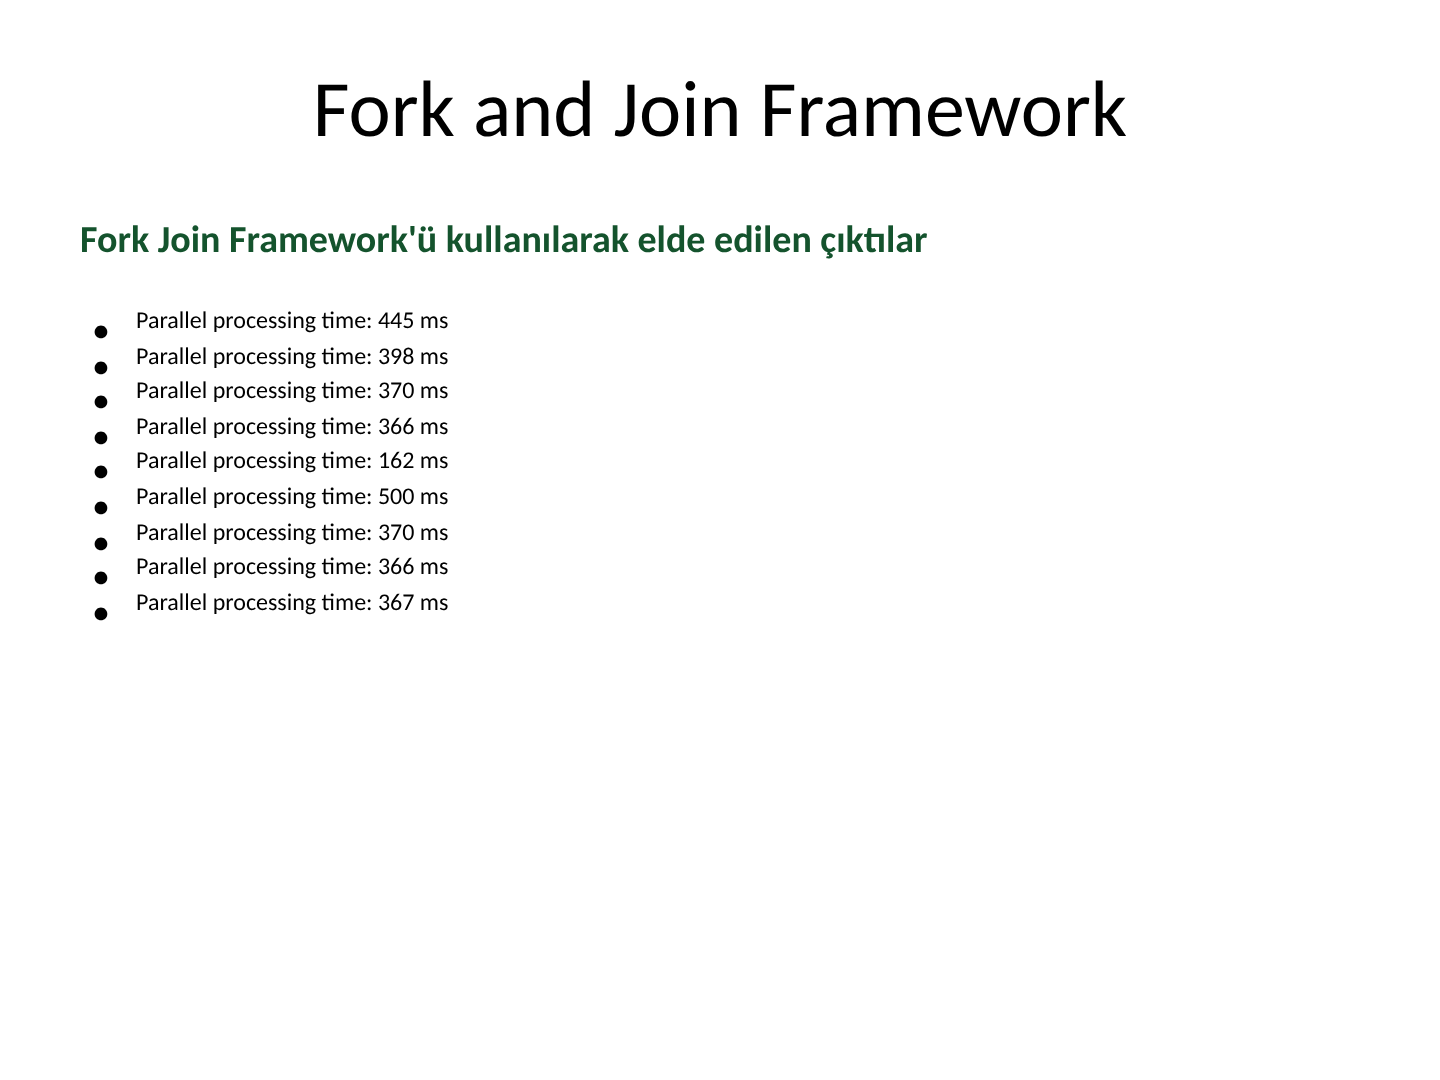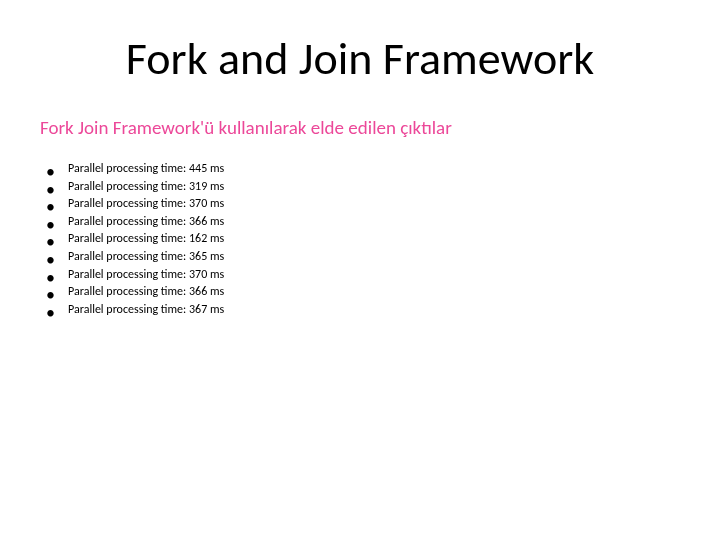--- a/index.html
+++ b/index.html
@@ -12,31 +12,31 @@
       color: #000000;
       box-sizing: border-box;
     }
     .slide {
       width: 100%;
       height: 100%;
       padding: 30px 40px 40px 40px;
       box-sizing: border-box;
     }
     .title {
-      font-size: 46px;
+      font-size: 40px;
       font-weight: 400;
       text-align: center;
       margin: 0 0 30px 0;
       color: #000000;
     }
     .subtitle {
       font-size: 19px;
-      font-weight: 400;
+      font-weight: 700;
       margin: 0 0 22px 0;
-      color: #ec4899;
+      color: #14532d;
     }
     ul.output-list {
       list-style: none;
       margin: 0;
       padding: 0;
     }
     ul.output-list li {
       font-size: 12px;
       font-weight: 400;
       color: #000000;
@@ -55,22 +55,22 @@
     }
   </style>
 </head>
 <body>
 
 <div class="slide">
   <h1 class="title">Fork and Join Framework</h1>
   <p class="subtitle">Fork Join Framework'ü kullanılarak elde edilen çıktılar</p>
   <ul class="output-list">
     <li>Parallel processing time: 445 ms</li>
-    <li>Parallel processing time: 319 ms</li>
+    <li>Parallel processing time: 398 ms</li>
     <li>Parallel processing time: 370 ms</li>
     <li>Parallel processing time: 366 ms</li>
     <li>Parallel processing time: 162 ms</li>
-    <li>Parallel processing time: 365 ms</li>
+    <li>Parallel processing time: 500 ms</li>
     <li>Parallel processing time: 370 ms</li>
     <li>Parallel processing time: 366 ms</li>
     <li>Parallel processing time: 367 ms</li>
   </ul>
 </div>
 
 </body></html>

